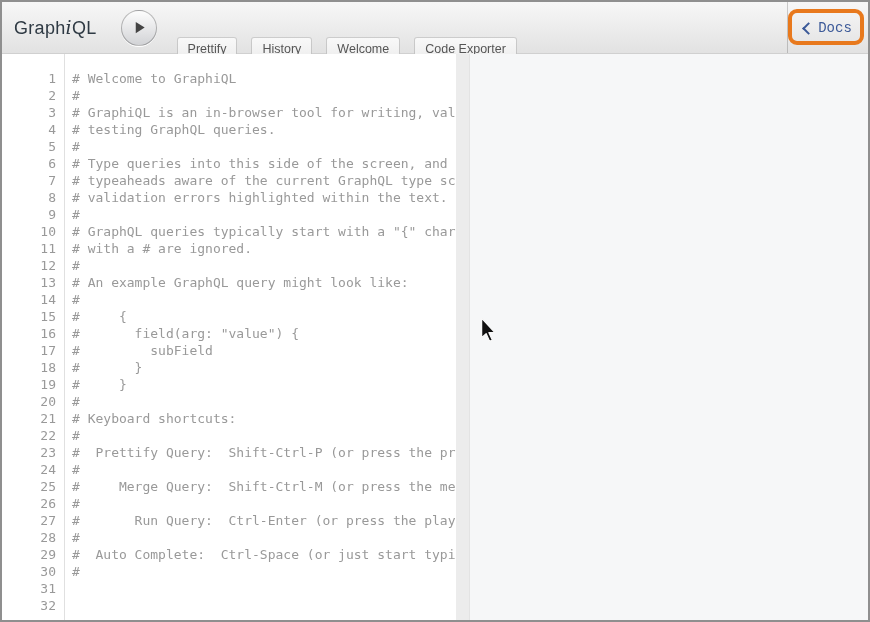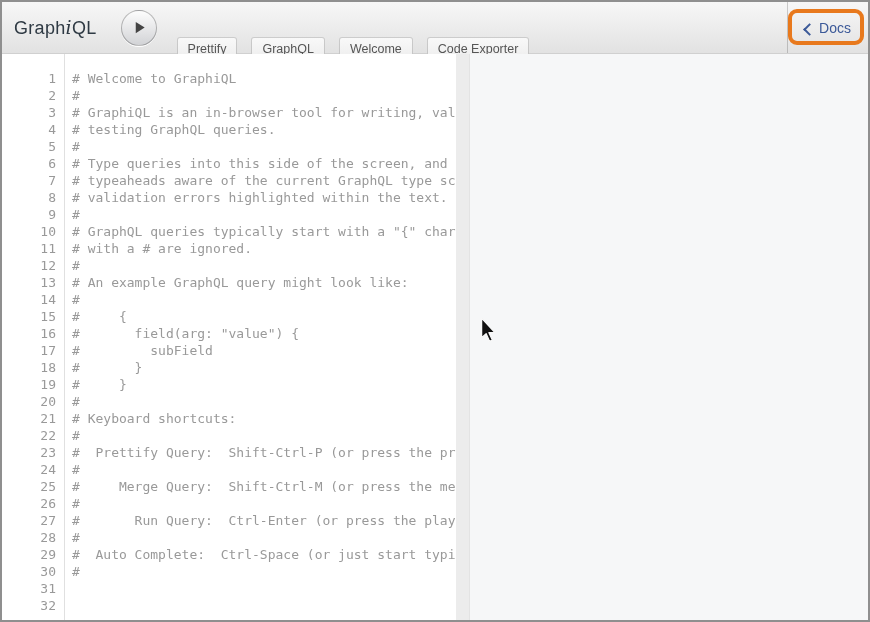--- a/index.html
+++ b/index.html
@@ -71,21 +71,21 @@
     width: 81px;
     border-left: 1px solid rgba(0,0,0,0.18);
     display: flex;
     align-items: center;
     justify-content: center;
     flex: none;
   }
   .docs {
     background: none;
     border: none;
-    font-family: Liberation Sans, sans-serif;
+    font-family: Liberation Mono, monospace;
     font-size: 14px;
     color: var(--docs-blue, #3B5998);
     cursor: pointer;
     white-space: nowrap;
   }
   .chev {
     display: inline-block;
     width: 9px; height: 9px;
     border-left: 2px solid var(--docs-blue, #3B5998);
     border-top: 2px solid var(--docs-blue, #3B5998);
@@ -169,21 +169,21 @@
     <div class="logo"><span>Graph</span><em>i</em><span>QL</span></div>
 
     <button class="execute">
       <svg width="15" height="15" viewBox="0 0 16 16">
         <path d="M 4 2 L 13.5 8 L 4 14 Z" fill="#444"></path>
       </svg>
     </button>
 
     <div class="btn-group">
       <button class="tb">Prettify</button>
-      <button class="tb">GraphQL</button>
+      <button class="tb">History</button>
       <button class="tb">Welcome</button>
       <button class="tb">Code Exporter</button>
     </div>
 
     <div class="spacer"></div>
 
     <div class="docs-area">
       <button class="docs"><span class="chev"></span><span>Docs</span></button>
     </div>
   </div>

